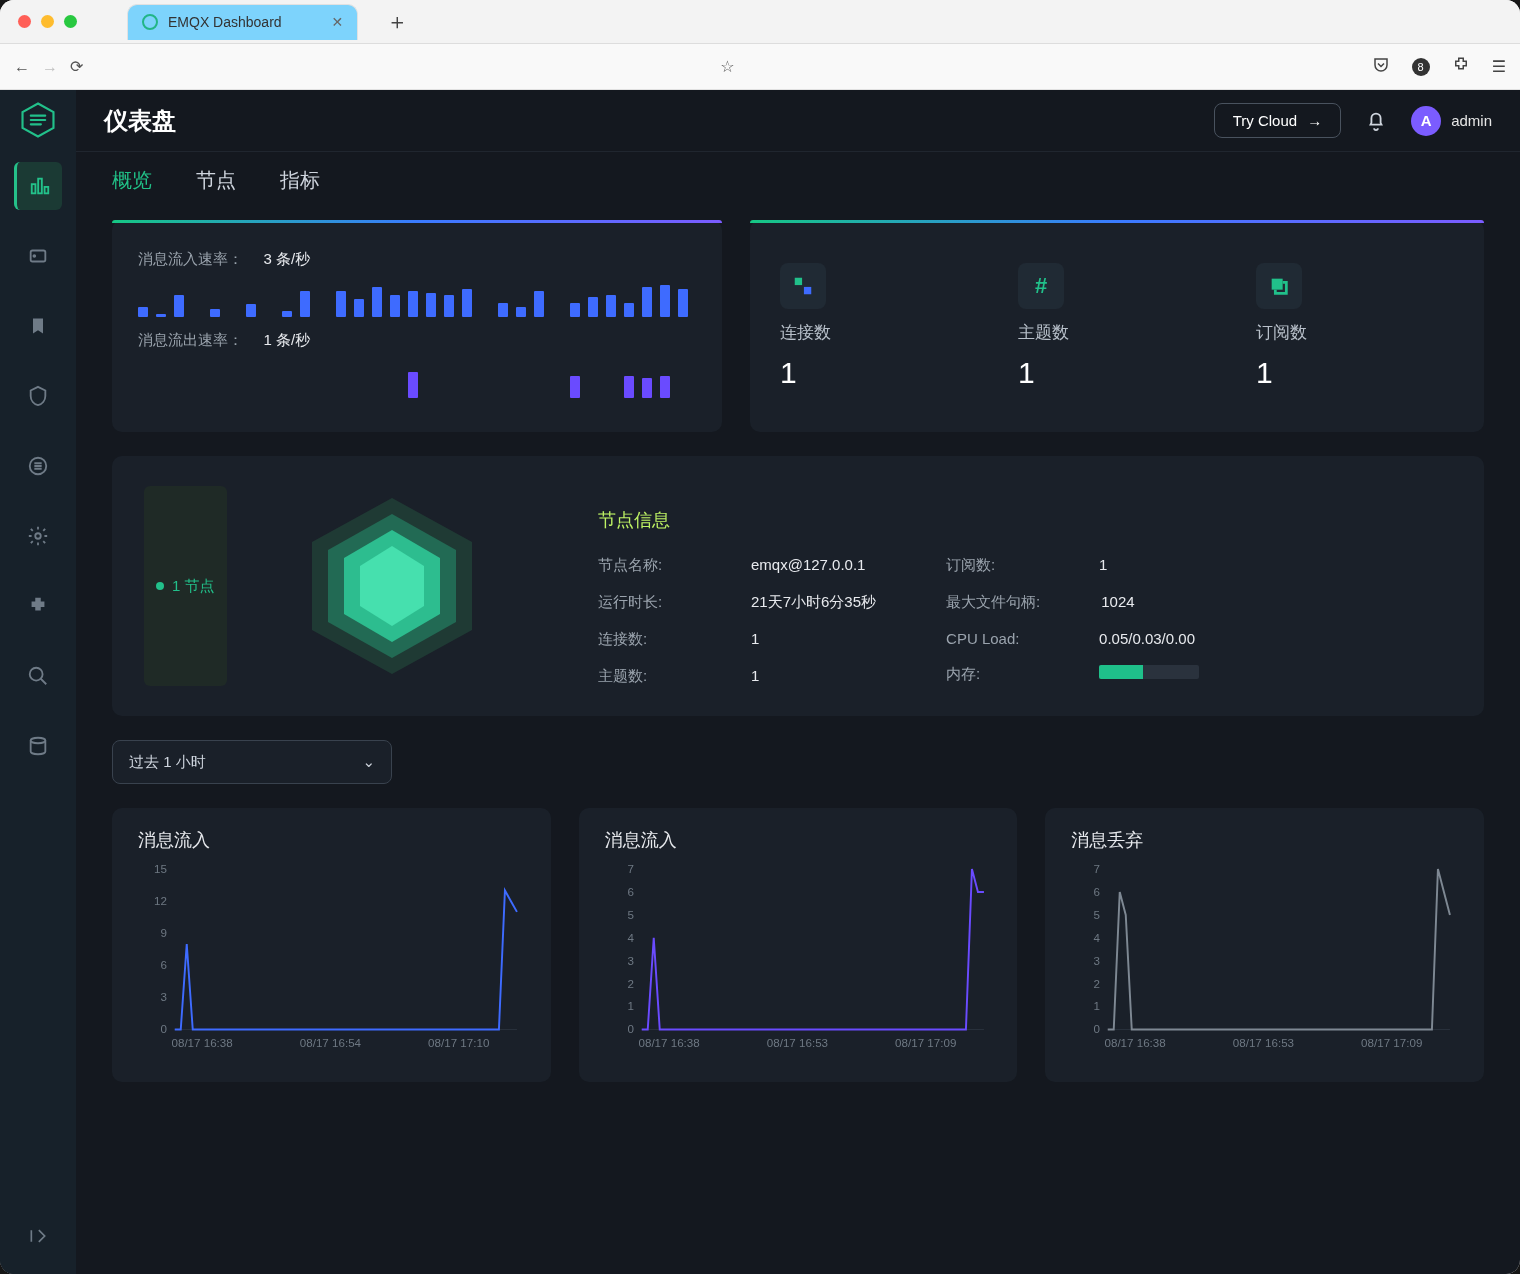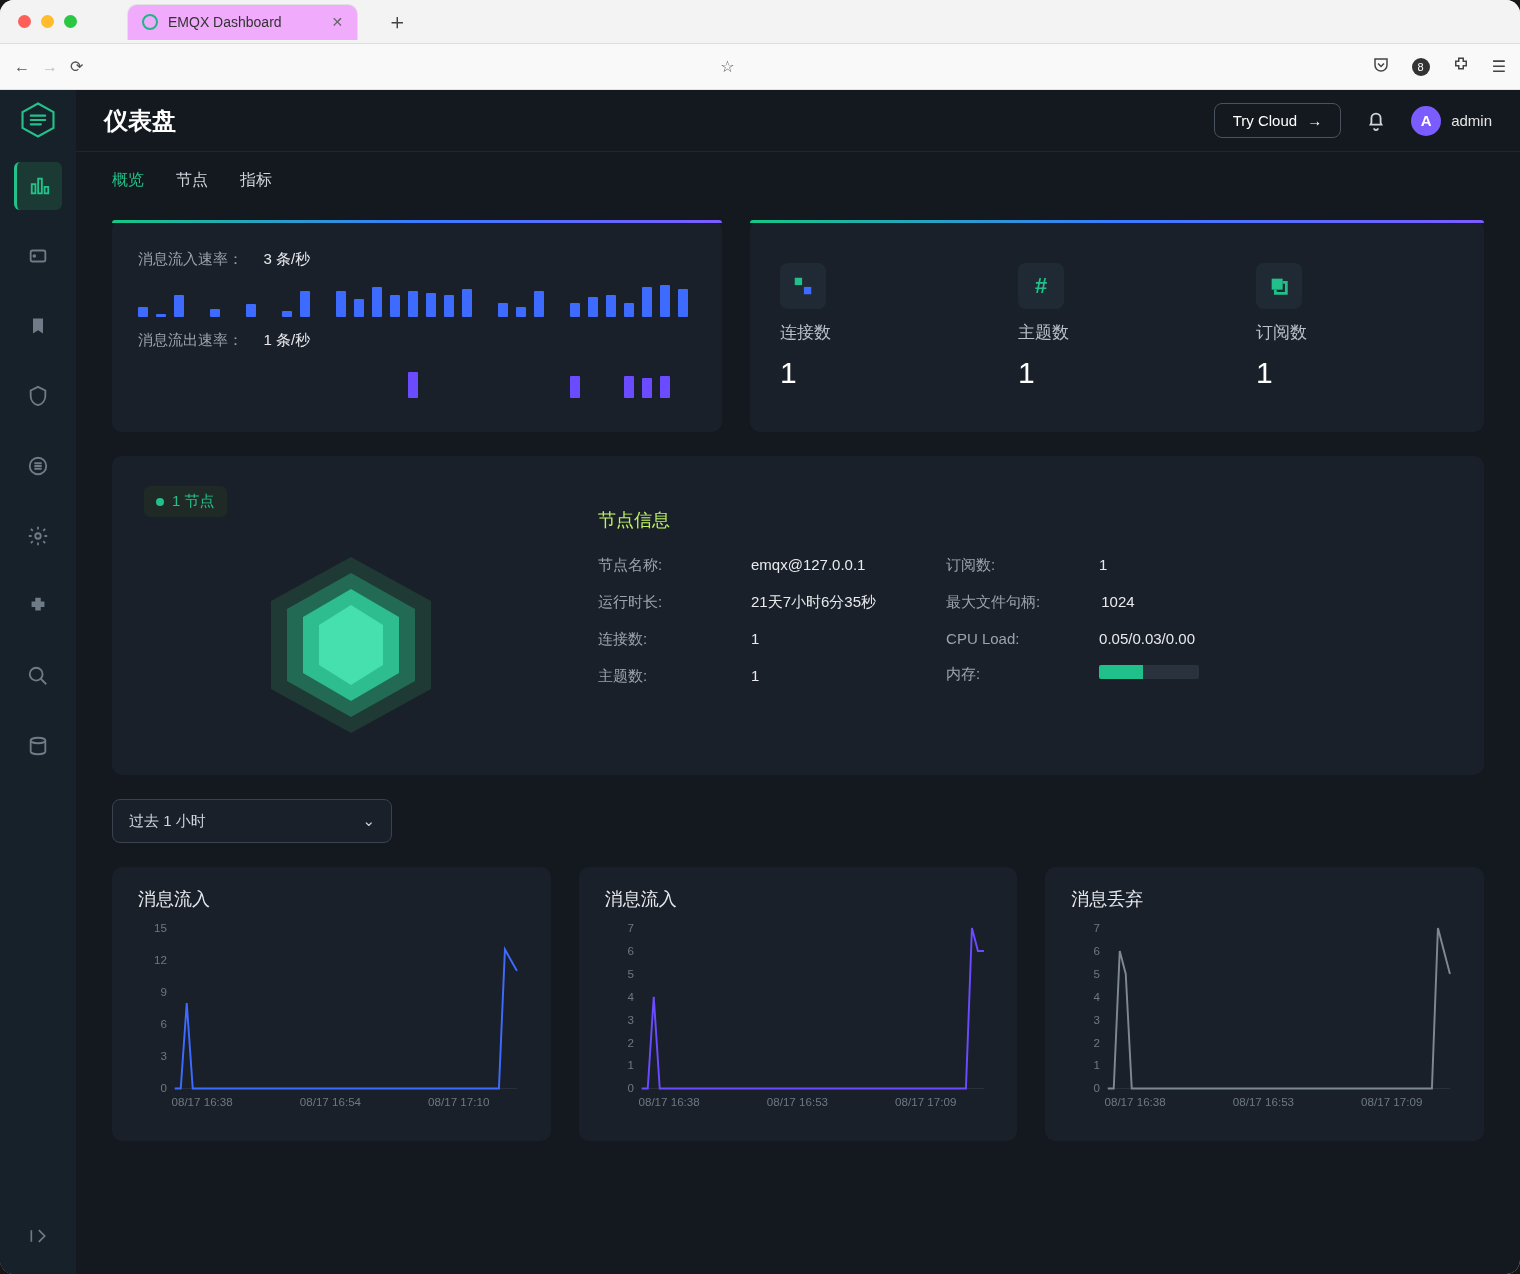--- a/index.html
+++ b/index.html
@@ -3,21 +3,21 @@
 <meta charset="utf-8">
 <style>
   html,body{margin:0;padding:0;background:#1a1a1a;font-family:-apple-system,BlinkMacSystemFont,"Segoe UI",Helvetica,Arial,sans-serif;color:#e6e6e6;}
   * { box-sizing:border-box; }
   .window{width:1520px;height:1274px;margin:auto;background:#fff;border-radius:14px;overflow:hidden;box-shadow:0 10px 50px rgba(0,0,0,.4);display:flex;flex-direction:column;}
   
   .titlebar{height:44px;display:flex;align-items:center;background:#f3f3f3;padding:0 18px;gap:10px;border-bottom:1px solid #ddd;}
   .traffic{display:flex;gap:10px;}
   .dot{width:13px;height:13px;border-radius:50%;}
   .dot.r{background:#ff5f57;} .dot.y{background:#febc2e;} .dot.g{background:#28c840;}
-  .tab{display:flex;align-items:center;gap:10px;padding:16px 14px;height:36px;margin-left:40px;border-radius:10px 10px 0 0;background:#f0abfc;border:1px solid #e1e1e1;border-bottom:none;color:#333;font-size:14px;}
+  .tab{display:flex;align-items:center;gap:10px;padding:16px 14px;height:36px;margin-left:40px;border-radius:10px 10px 0 0;background:#7dd3fc;border:1px solid #e1e1e1;border-bottom:none;color:#333;font-size:14px;}
   .emqx-favicon{width:16px;height:16px;border:2px solid #22b587;border-radius:50%;position:relative;}
   .tab-x{color:#666;margin-left:40px;font-size:14px;}
   .tab-plus{margin-left:18px;color:#444;font-size:22px;}
   
   .urlbar{height:46px;display:flex;align-items:center;background:#f9f9f9;padding:0 14px;gap:12px;border-bottom:1px solid #e1e1e1;color:#555;font-size:16px;}
   .urlfield{display:flex;align-items:center;gap:10px;flex:1;max-width:940px;margin-left:110px;}
   .urlfield .host{color:#111;}
   .urlfield .path{color:#8a8a8a;}
   .urlicon{width:18px;height:18px;display:inline-flex;align-items:center;justify-content:center;}
   .urlbar .end{display:flex;align-items:center;gap:22px;margin-left:auto;color:#444;}
@@ -30,40 +30,40 @@
   .side-item.active{background:#1b3a34;color:#23c28a;border-left:3px solid #25c18a;margin-left:0;}
   .side-bottom{margin-top:auto;margin-bottom:18px;color:#6f7b87;width:48px;height:40px;display:flex;align-items:center;justify-content:center;}
   .content{flex:1;display:flex;flex-direction:column;min-width:0;}
   .topbar{height:62px;display:flex;align-items:center;padding:0 28px;gap:20px;border-bottom:1px solid #20262f;}
   .page-title{font-size:24px;font-weight:600;color:#fff;}
   .top-right{margin-left:auto;display:flex;align-items:center;gap:24px;}
   .try-cloud{border:1px solid #49525e;border-radius:8px;padding:8px 18px;color:#fff;font-size:15px;display:flex;align-items:flex-start;gap:10px;}
   .bell{width:22px;height:22px;color:#cfd5de;}
   .avatar{width:30px;height:30px;border-radius:50%;background:#7b5cff;display:flex;align-items:center;justify-content:center;color:#fff;font-size:15px;font-weight:600;}
   .username{color:#e6e6e6;font-size:15px;}
-  .tabs{display:flex;gap:32px;padding:0 36px;height:56px;align-items:center;font-size:16px;}
+  .tabs{display:flex;gap:44px;padding:0 36px;height:56px;align-items:center;font-size:20px;}
   .tabs .tabi{color:#cfd5de;cursor:pointer;}
   .tabs .tabi.active{color:#21c087;}
   .main{flex:1;padding:12px 36px 28px;display:flex;flex-direction:column;gap:24px;overflow:hidden;}
   .row{display:flex;gap:28px;}
   .card{background:#1a2029;border-radius:10px;position:relative;padding:20px 26px;}
   .card.topglow::before{content:"";position:absolute;top:0;left:0;right:0;height:3px;border-radius:10px 10px 0 0;background:linear-gradient(90deg,#16c784,#3a7bff,#7b5cff);}
   .rate-label{color:#9aa3ad;font-size:15px;}
   .rate-value{color:#e8eaee;font-size:15px;margin-left:16px;}
   .rate-row{margin-top:10px;margin-bottom:6px;}
   .minibar{display:flex;align-items:flex-end;gap:8px;height:40px;margin:8px 0 14px;}
   .minibar span{width:10px;background:#3e6bff;display:inline-block;border-radius:1px;}
   .minibar.purple span{background:#6a4bff;}
   .stats-card{flex:1;display:flex;gap:40px;align-items:center;padding:32px 30px;}
   .stat{flex:1;display:flex;flex-direction:column;gap:12px;}
   .stat-ico{width:46px;height:46px;border-radius:8px;background:#202a34;display:flex;align-items:center;justify-content:center;}
   .stat-label{color:#b8c0ca;font-size:17px;}
   .stat-value{color:#fff;font-size:30px;font-weight:500;}
   .node-row{display:flex;}
-  .node-left{width:430px;display:flex;flex-direction:column;padding:10px 10px 10px 6px;gap:28px;}
+  .node-left{width:430px;display:flex;flex-direction:row;padding:10px 10px 10px 6px;}
   .chip{display:inline-flex;align-items:center;gap:8px;background:#1f2a26;color:#22c08a;border-radius:6px;padding:6px 12px;font-size:15px;width:fit-content;}
   .chip .dotg{width:8px;height:8px;border-radius:50%;background:#22c08a;}
   .hexwrap{flex:1;display:flex;align-items:center;justify-content:center;}
   .node-right{flex:1;padding:4px 6px 6px 30px;}
   .nri-title{color:#bef264;font-size:18px;margin-bottom:24px;margin-top:28px;}
   .nri-grid{display:flex;gap:70px;}
   .nri-col{display:flex;flex-direction:column;gap:18px;font-size:15px;}
   .kv{display:flex;gap:14px;}
   .kv .k{color:#9aa3ad;min-width:92px;}
   .kv .v{color:#e8eaee;margin-left:47px;}

